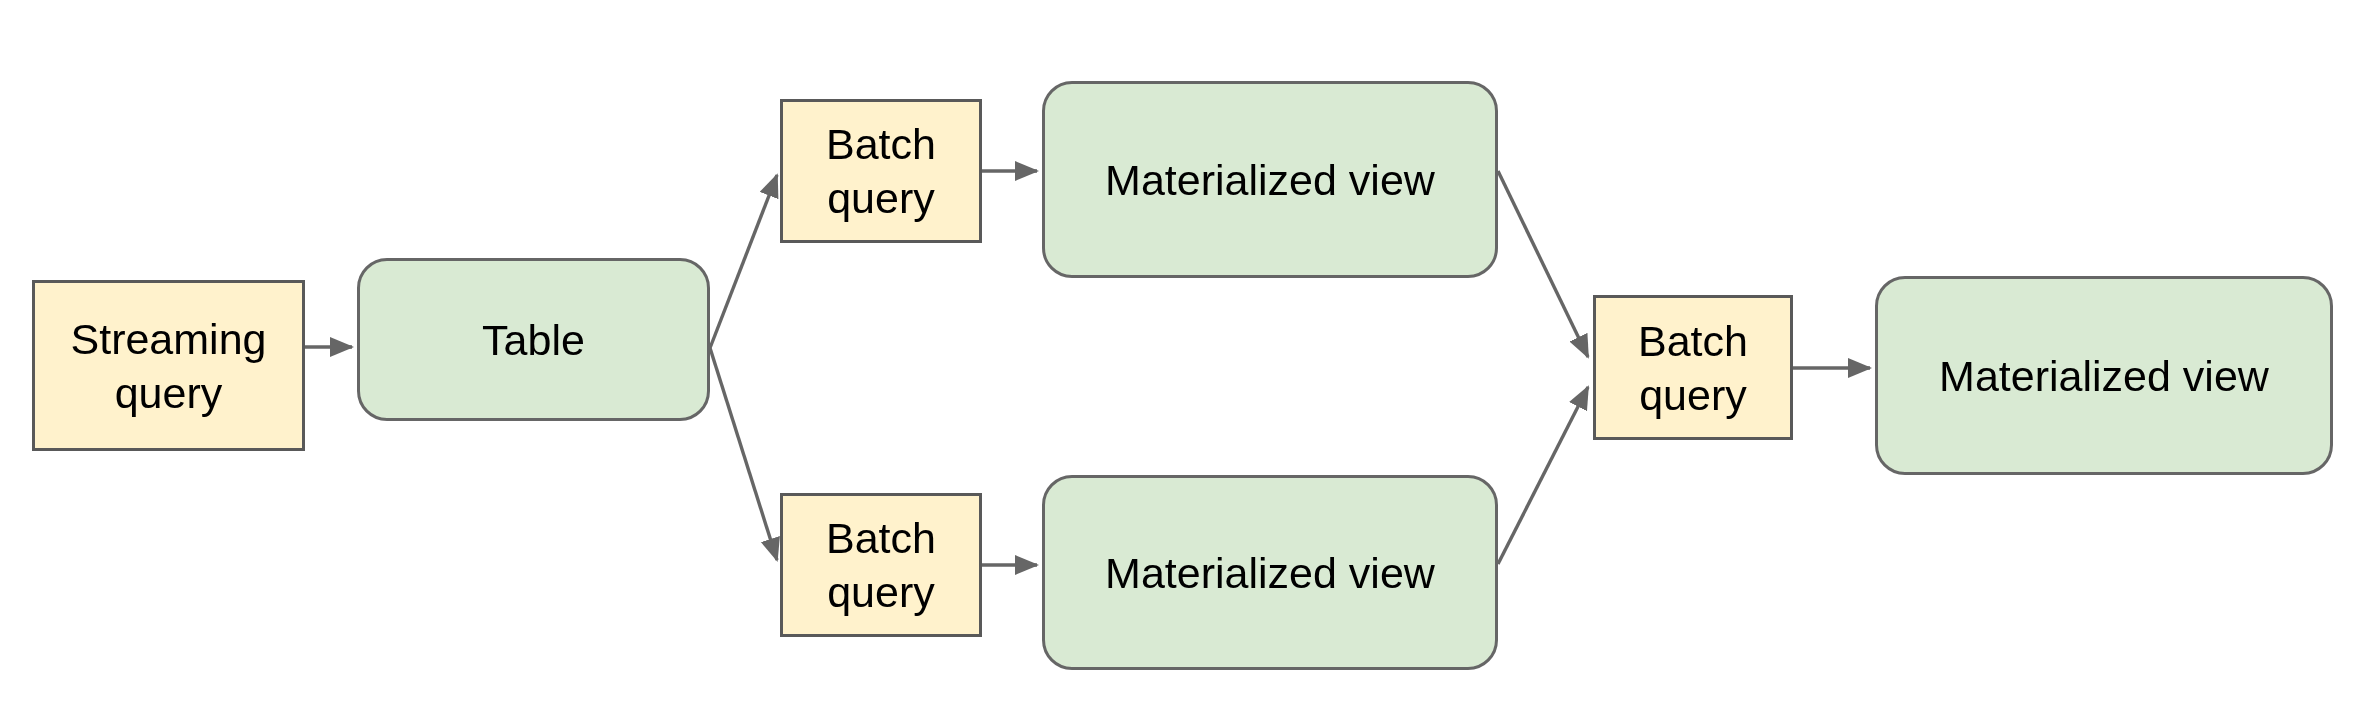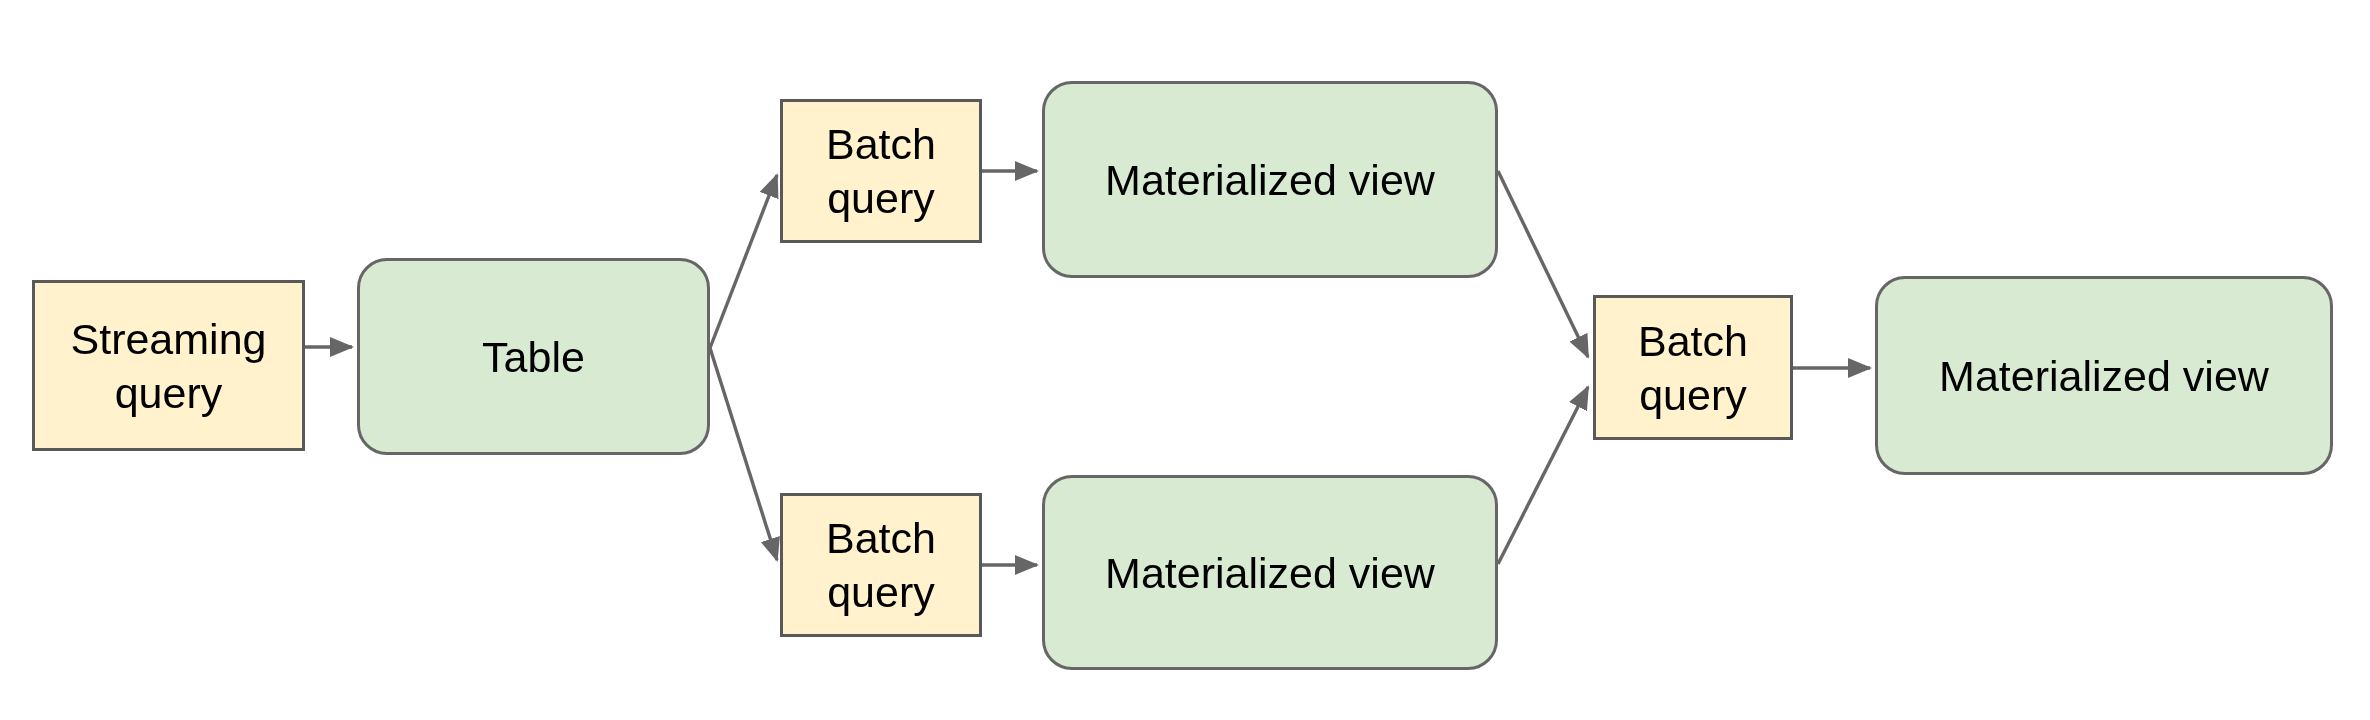--- a/index.html
+++ b/index.html
@@ -33,21 +33,21 @@
   }
   .node.view{
     background:var(--view-fill);
     border:3px solid var(--view-border);
     border-radius:30px;
     margin-top:8px;
   }
   .edge-line{stroke:var(--connector);stroke-width:3.4px;fill:none;}
   
   #n-streaming-query{left:32px;top:280px;width:273px;height:171px;}
-  #n-table{left:357px;top:250px;width:353px;height:197px;}
+  #n-table{left:357px;top:250px;width:353px;height:163px;}
   #n-batch-query-top{left:780px;top:99px;width:202px;height:144px;}
   #n-mv-top{left:1042px;top:73px;width:456px;height:197px;}
   #n-batch-query-bottom{left:780px;top:493px;width:202px;height:144px;}
   #n-mv-bottom{left:1042px;top:467px;width:456px;height:195px;}
   #n-batch-query-right{left:1593px;top:295px;width:200px;height:145px;}
   #n-mv-right{left:1875px;top:268px;width:458px;height:199px;}
 </style>
 </head>
 <body>
 

